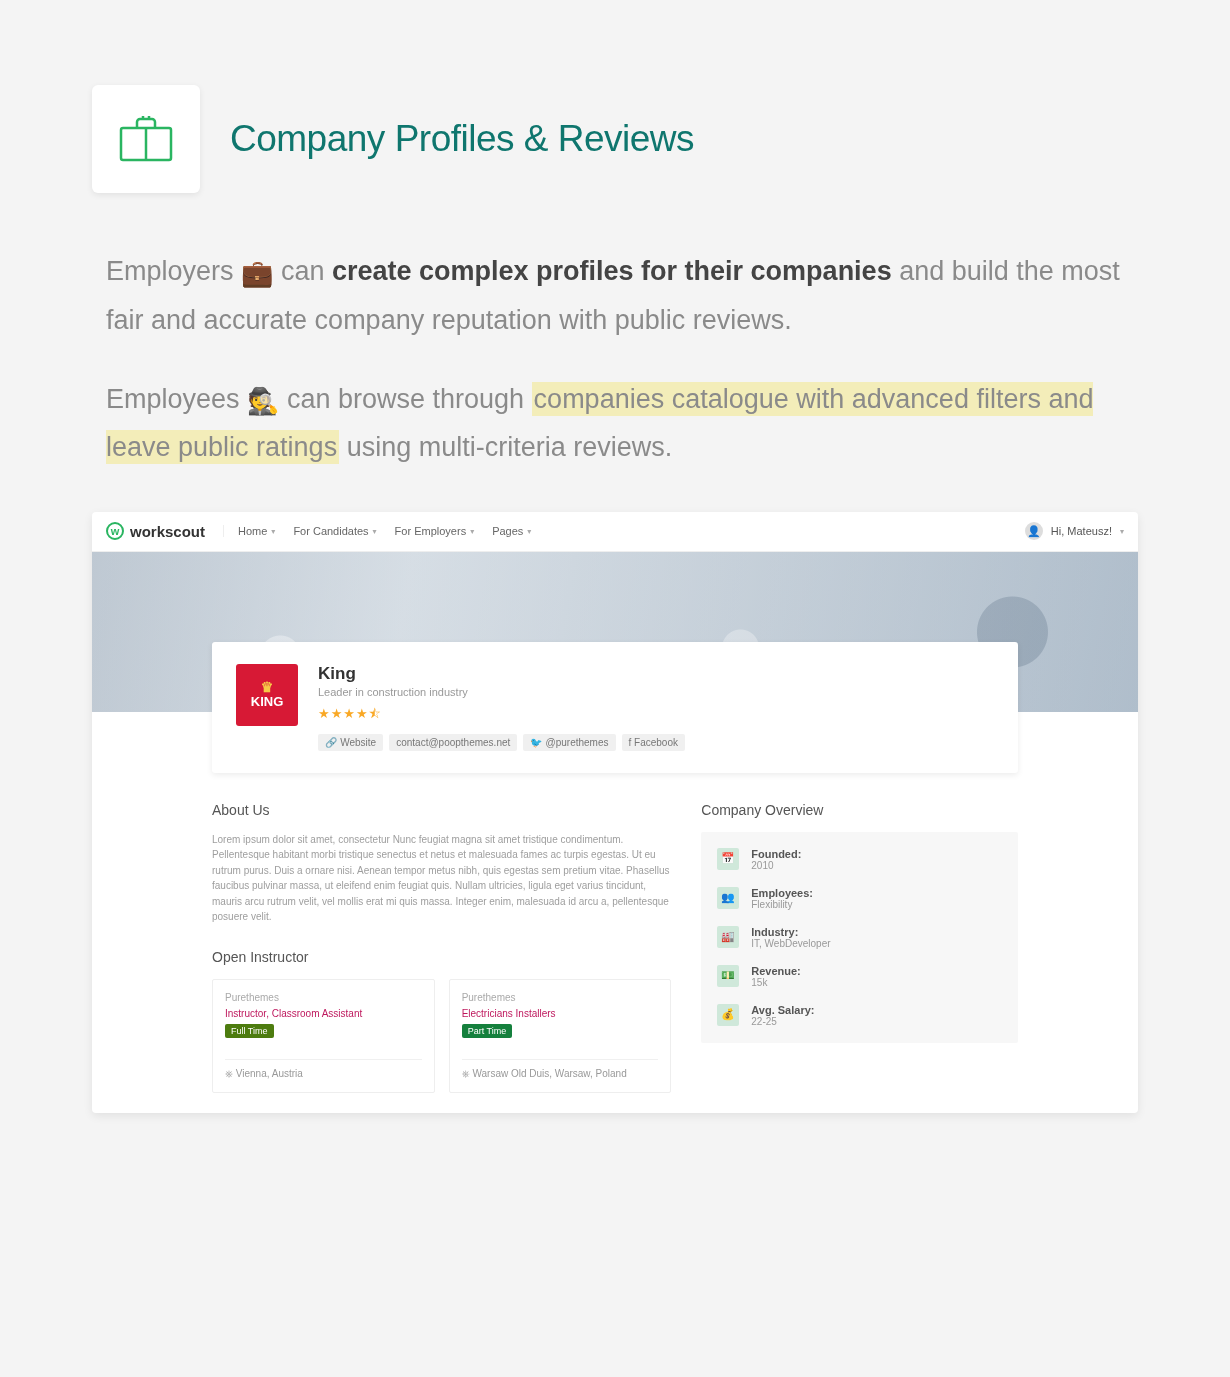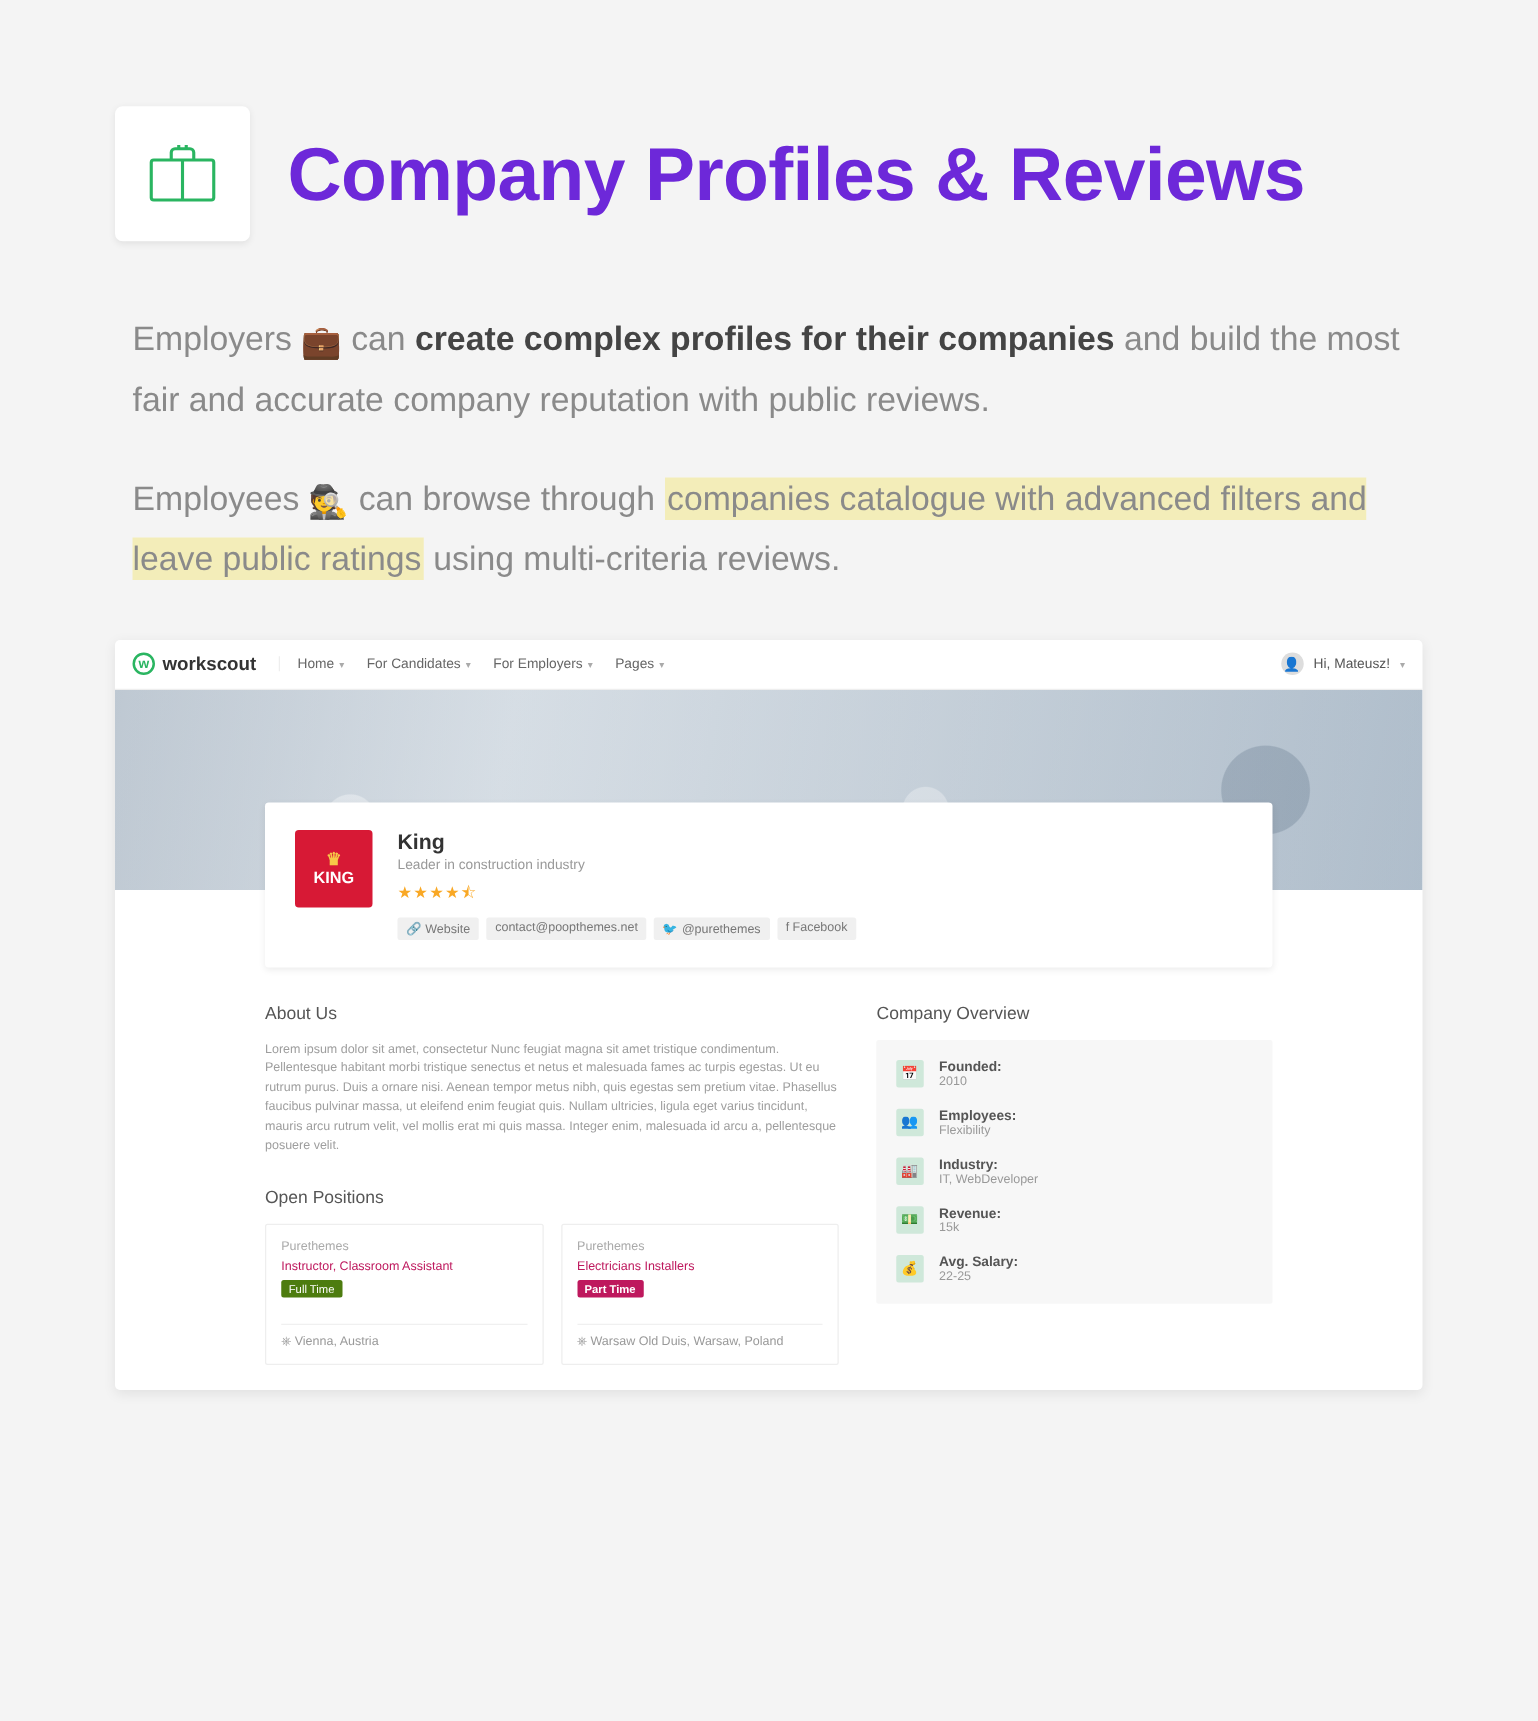--- a/index.html
+++ b/index.html
@@ -11,21 +11,21 @@
     padding: 85px 92px;
     color: #6b6b6b;
   }
   .top-row { display: flex; align-items: center; gap: 30px; margin-bottom: 55px; }
   .icon-box {
     width: 108px; height: 108px; background: #fff; border-radius: 6px;
     display: flex; align-items: center; justify-content: center;
     box-shadow: 0 2px 6px rgba(0,0,0,0.08);
   }
   .icon-box svg { width: 54px; height: 46px; }
-  h1.page-title { font-size: 60px; font-weight: 700; color: #6d28d9; letter-spacing: -0.5px; }
+  h1.page-title { font-size: 37px; font-weight: 400; color: #0f766e; letter-spacing: -0.5px; }
   .intro p { font-size: 27px; line-height: 1.75; color: #8a8a8a; margin-bottom: 32px; margin-left: 14px; }
   .intro strong { color: #444; font-weight: 600; }
   .hl { background: #f3edb9; padding: 2px 2px; }
   .emoji { font-size: 26px; vertical-align: -2px; }
 
   
   .screenshot {
     background: #fff; border-radius: 4px; margin-top: 40px;
     box-shadow: 0 3px 10px rgba(0,0,0,0.08);
     overflow: hidden; font-size: 12px; color: #777;
@@ -86,21 +86,21 @@
   .about-text { font-size: 10px; line-height: 1.55; color: #9e9e9e; margin-bottom: 24px;}
   .positions { display: flex; gap: 14px; }
   .job-card {
     flex: 1; border: 1px solid #eee; border-radius: 2px; padding: 12px;
     display:flex; flex-direction:column; gap:5px;
   }
   .job-company { font-size: 10px; color: #aaa;}
   .job-title { font-size: 10px; color: #be185d;}
   .tag { display:inline-block; padding: 2px 6px; border-radius: 2px; font-size: 9px; color: #fff; width: fit-content;}
   .tag-blue { background: #4d7c0f; }
-  .tag-orange { background: #be185d; font-weight: bold; }
+  .tag-orange { background: #15803d; }
   .job-loc { font-size: 10px; color: #999; border-top: 1px solid #f0f0f0; padding-top: 8px; margin-top: 16px;}
 
   .overview-box { background: #f7f7f7; border-radius: 2px; padding: 8px 0;}
   .ov-row { display: flex; gap: 12px; padding: 8px 16px; align-items: flex-start;}
   .ov-icon { width: 22px; height: 22px; background: #cfe8da; border-radius: 2px; display:flex;align-items:center;justify-content:center;font-size:11px;color:#3aa76d;}
   .ov-label { font-size: 11px; color: #555; font-weight: 600;}
   .ov-val { font-size: 10px; color: #999;}
 </style>
 </head>
 <body>
@@ -174,21 +174,21 @@
           <span class="chip">f Facebook</span>
         </div>
       </div>
     </div>
   </div>
 
   <div class="body-area">
     <div class="left-col">
       <div class="sec-title">About Us</div>
       <div class="about-text">Lorem ipsum dolor sit amet, consectetur Nunc feugiat magna sit amet tristique condimentum. Pellentesque habitant morbi tristique senectus et netus et malesuada fames ac turpis egestas. Ut eu rutrum purus. Duis a ornare nisi. Aenean tempor metus nibh, quis egestas sem pretium vitae. Phasellus faucibus pulvinar massa, ut eleifend enim feugiat quis. Nullam ultricies, ligula eget varius tincidunt, mauris arcu rutrum velit, vel mollis erat mi quis massa. Integer enim, malesuada id arcu a, pellentesque posuere velit.</div>
-      <div class="sec-title">Open Positions</div>
+      <div class="sec-title">Open Instructor</div>
       <div class="positions">
         <div class="job-card">
           <div class="job-company">Purethemes</div>
           <div class="job-title">Instructor, Classroom Assistant</div>
           <span class="tag tag-blue">Full Time</span>
           <div class="job-loc">⎈ Vienna, Austria</div>
         </div>
         <div class="job-card">
           <div class="job-company">Purethemes</div>
           <div class="job-title">Electricians Installers</div>

